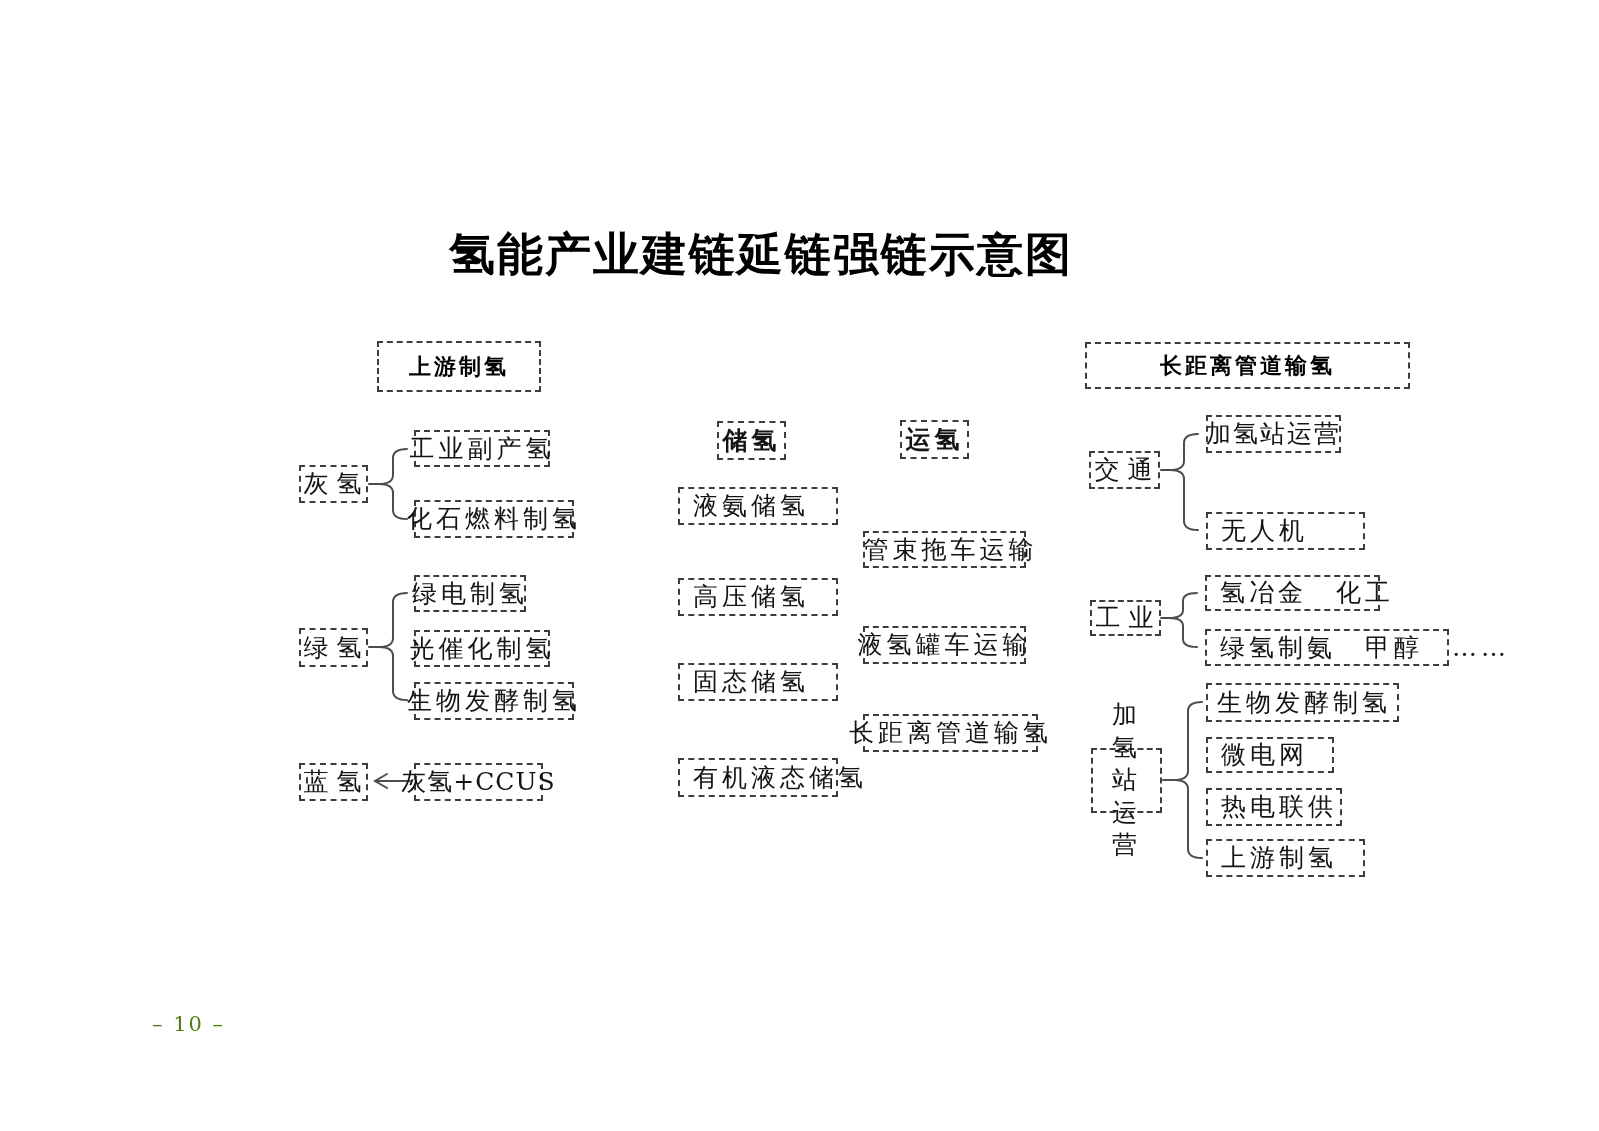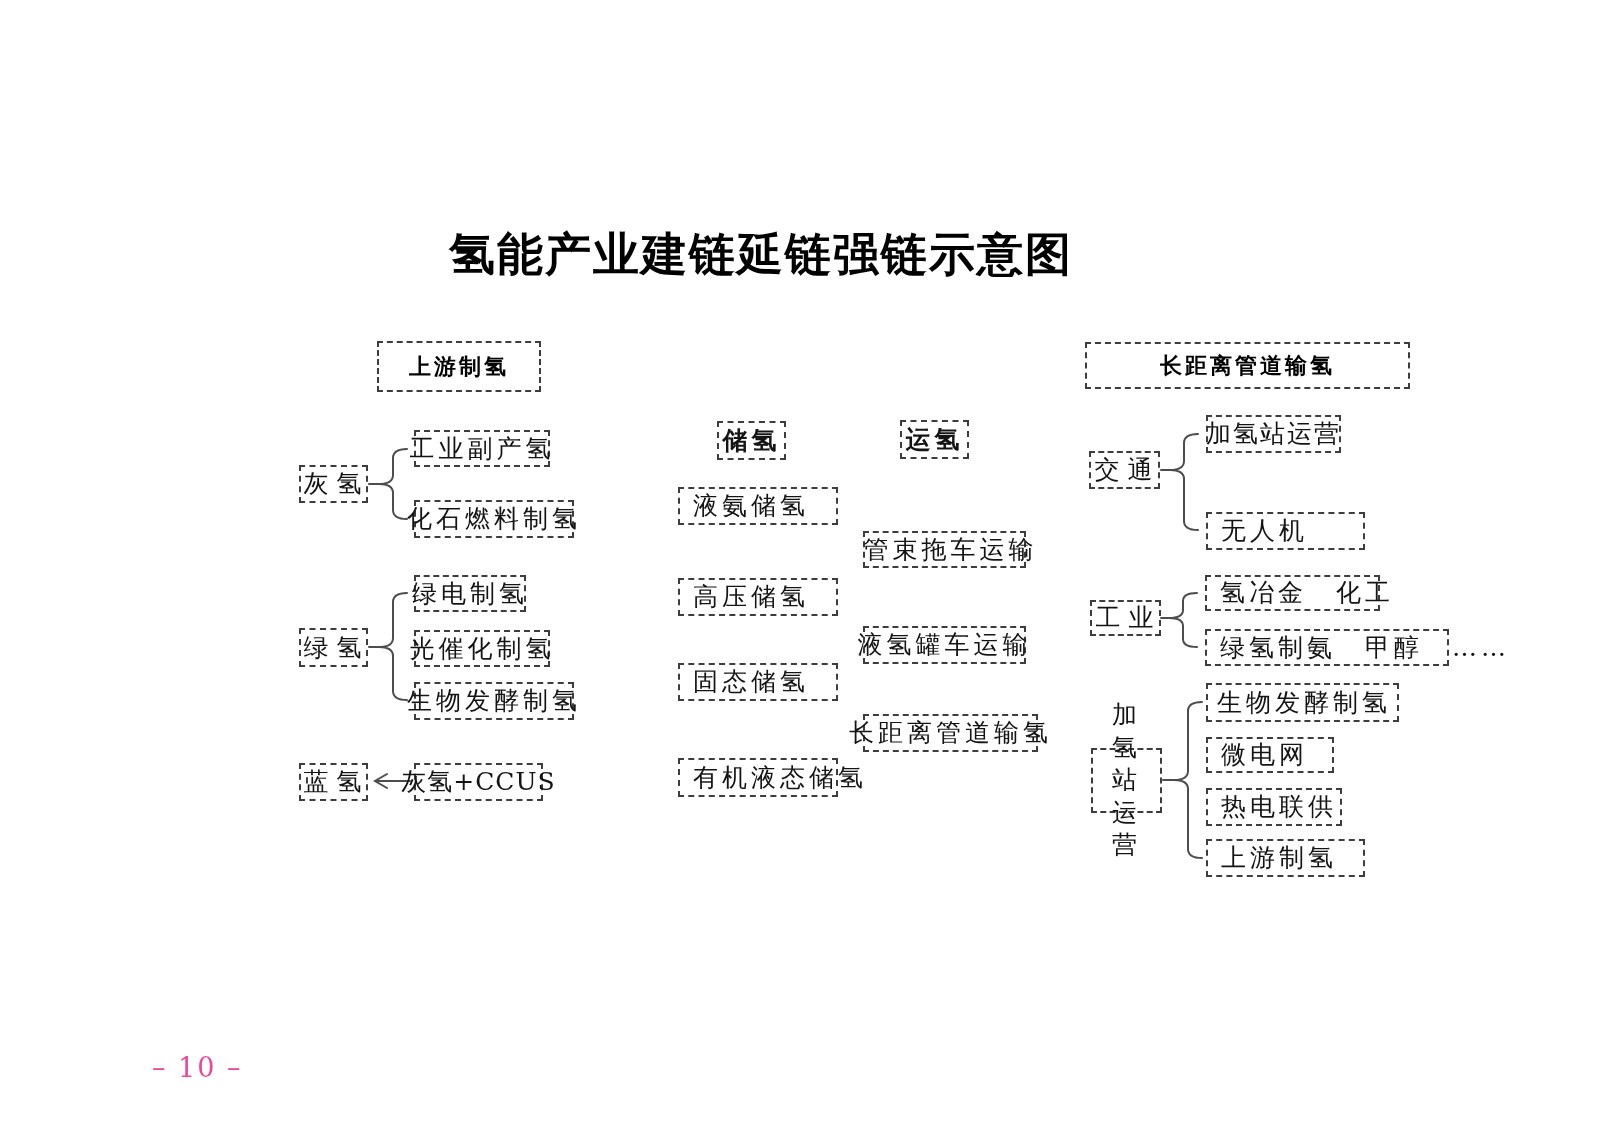--- a/index.html
+++ b/index.html
@@ -61,24 +61,24 @@
     line-height:1.3;
     padding:0 6px;
   }
   .connectors{
     position:absolute;
     left:0; top:0;
     pointer-events:none;
   }
   .pagenum{
     position:absolute;
-    left:140px; top:1052px;
-    font-size:27px;
+    left:140px; top:1012px;
+    font-size:21px;
     letter-spacing:2px;
-    color:#ec4899;
+    color:#4d7c0f;
   }
 </style>
 </head>
 <body>
 
 <div class="page">
 
   <div class="title">氢能产业建链延链强链示意图</div>
 
   <svg class="connectors" width="1599" height="1131" viewBox="0 0 1599 1131">

